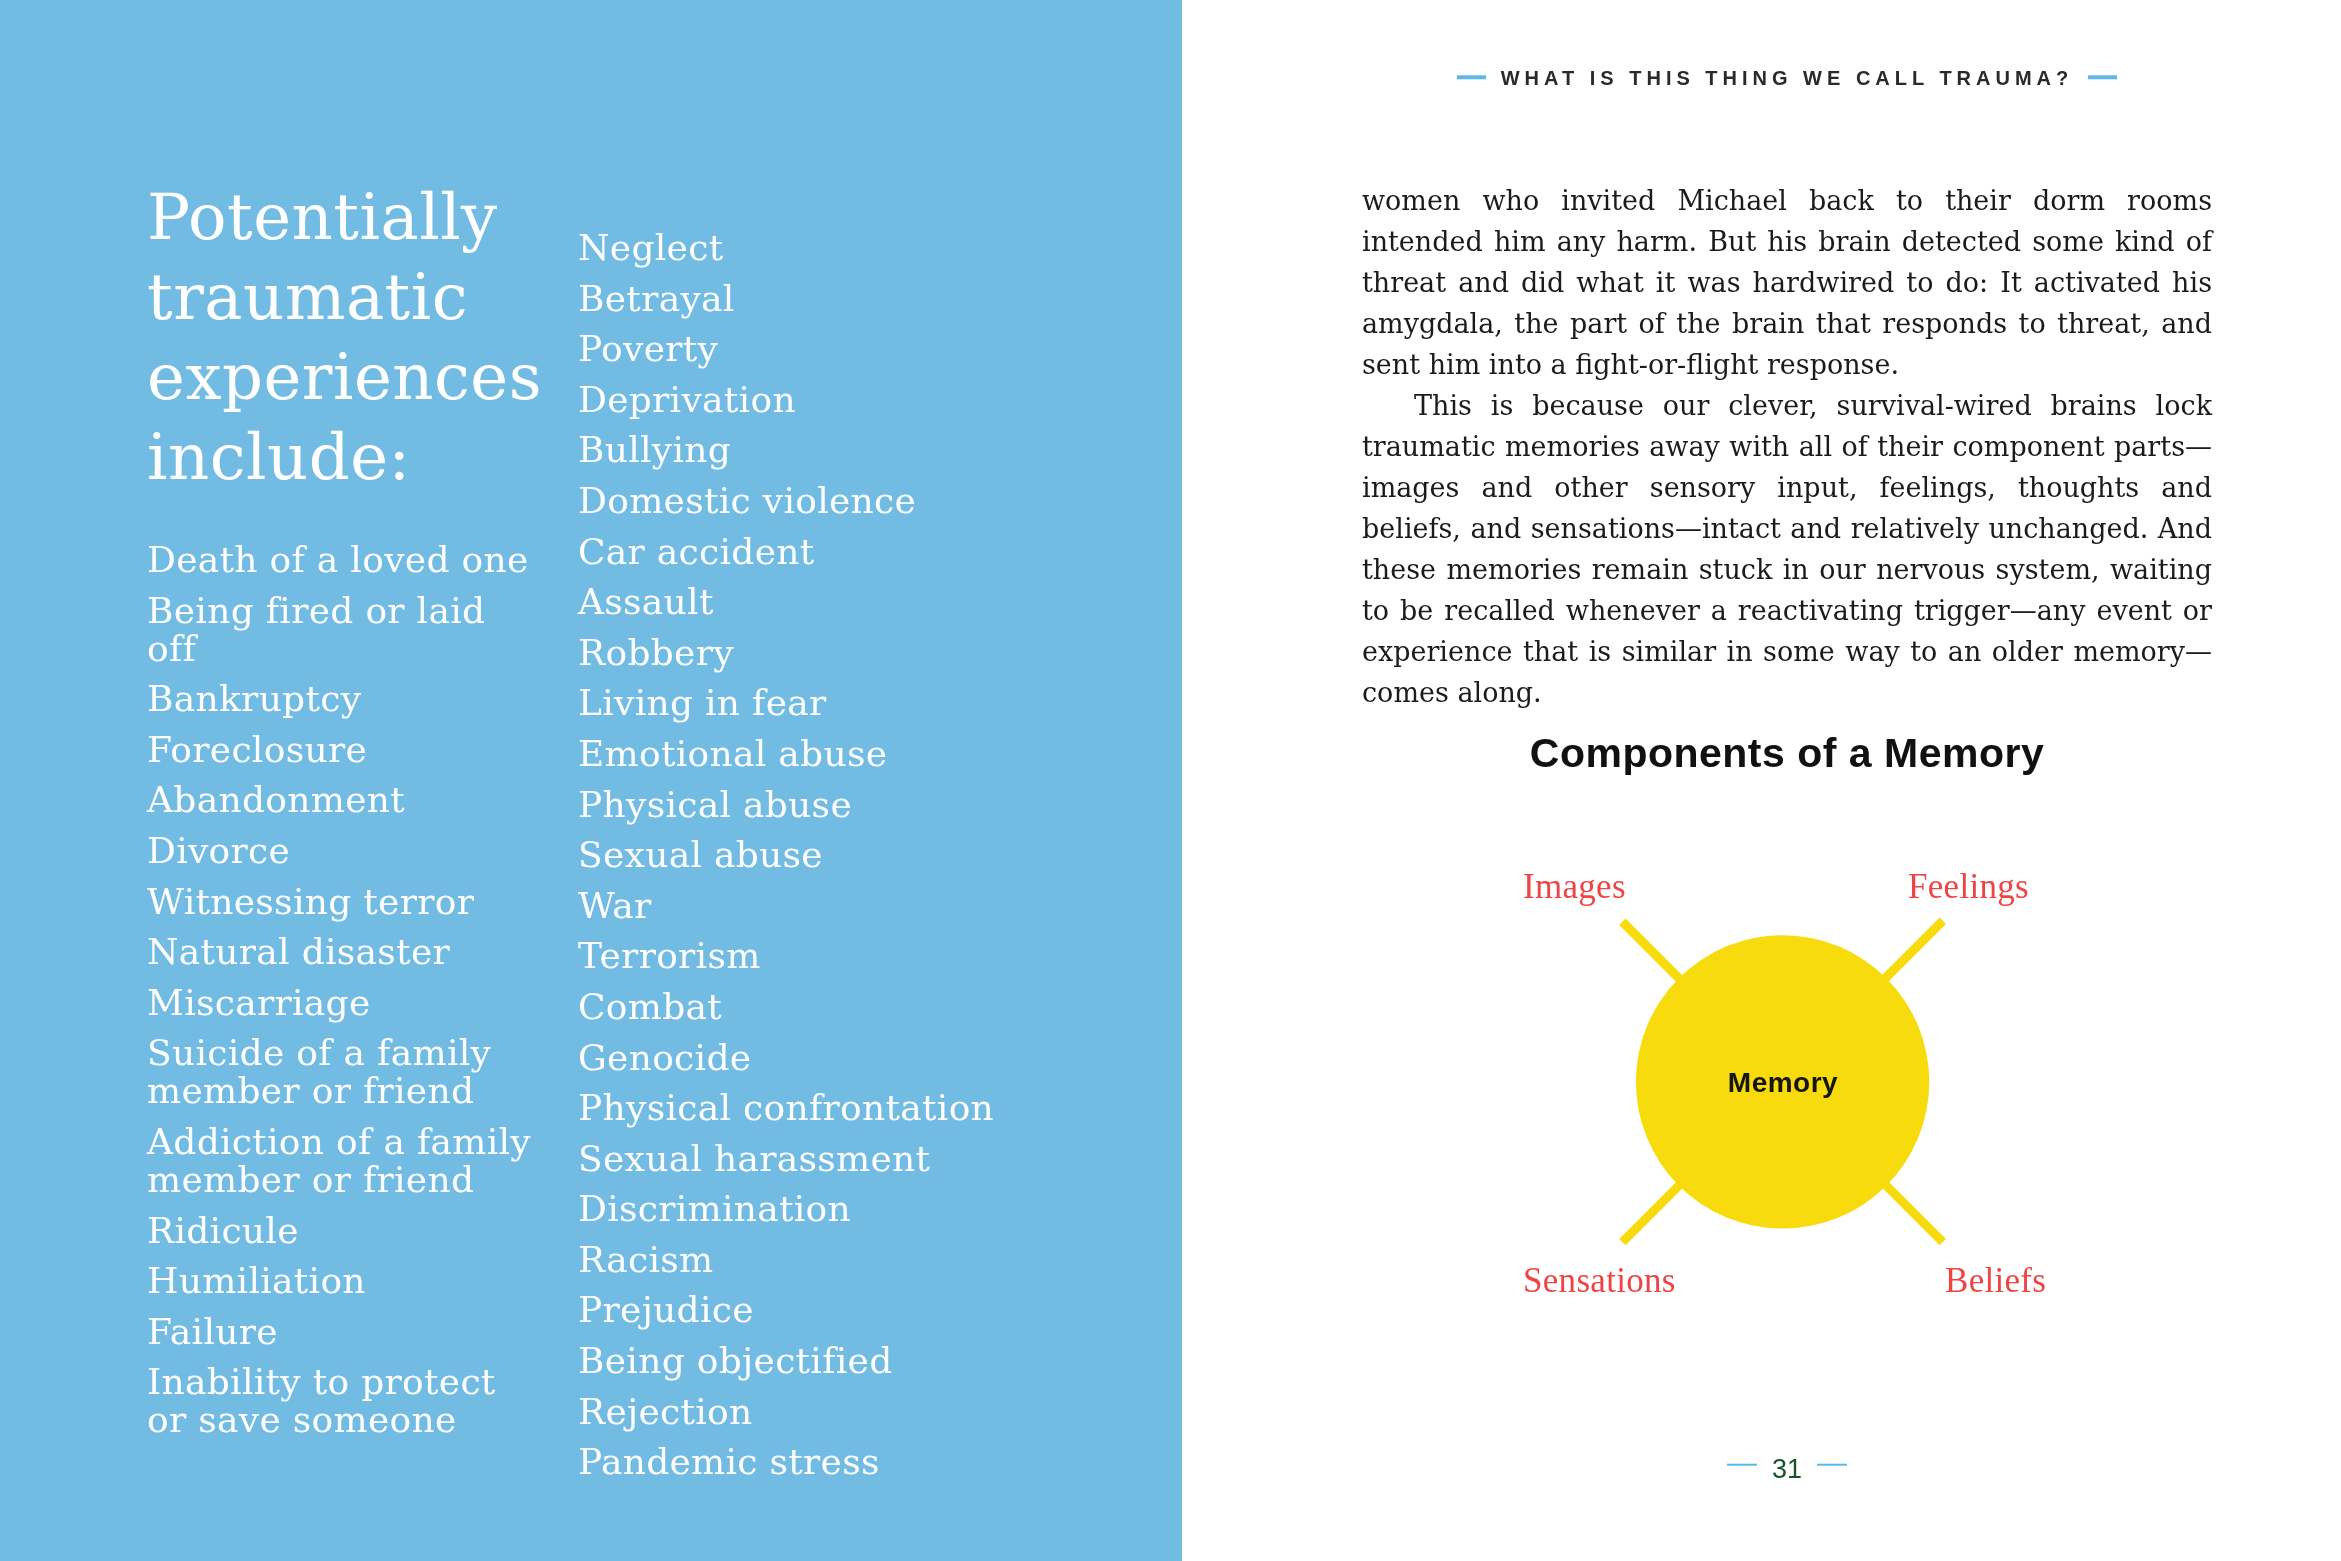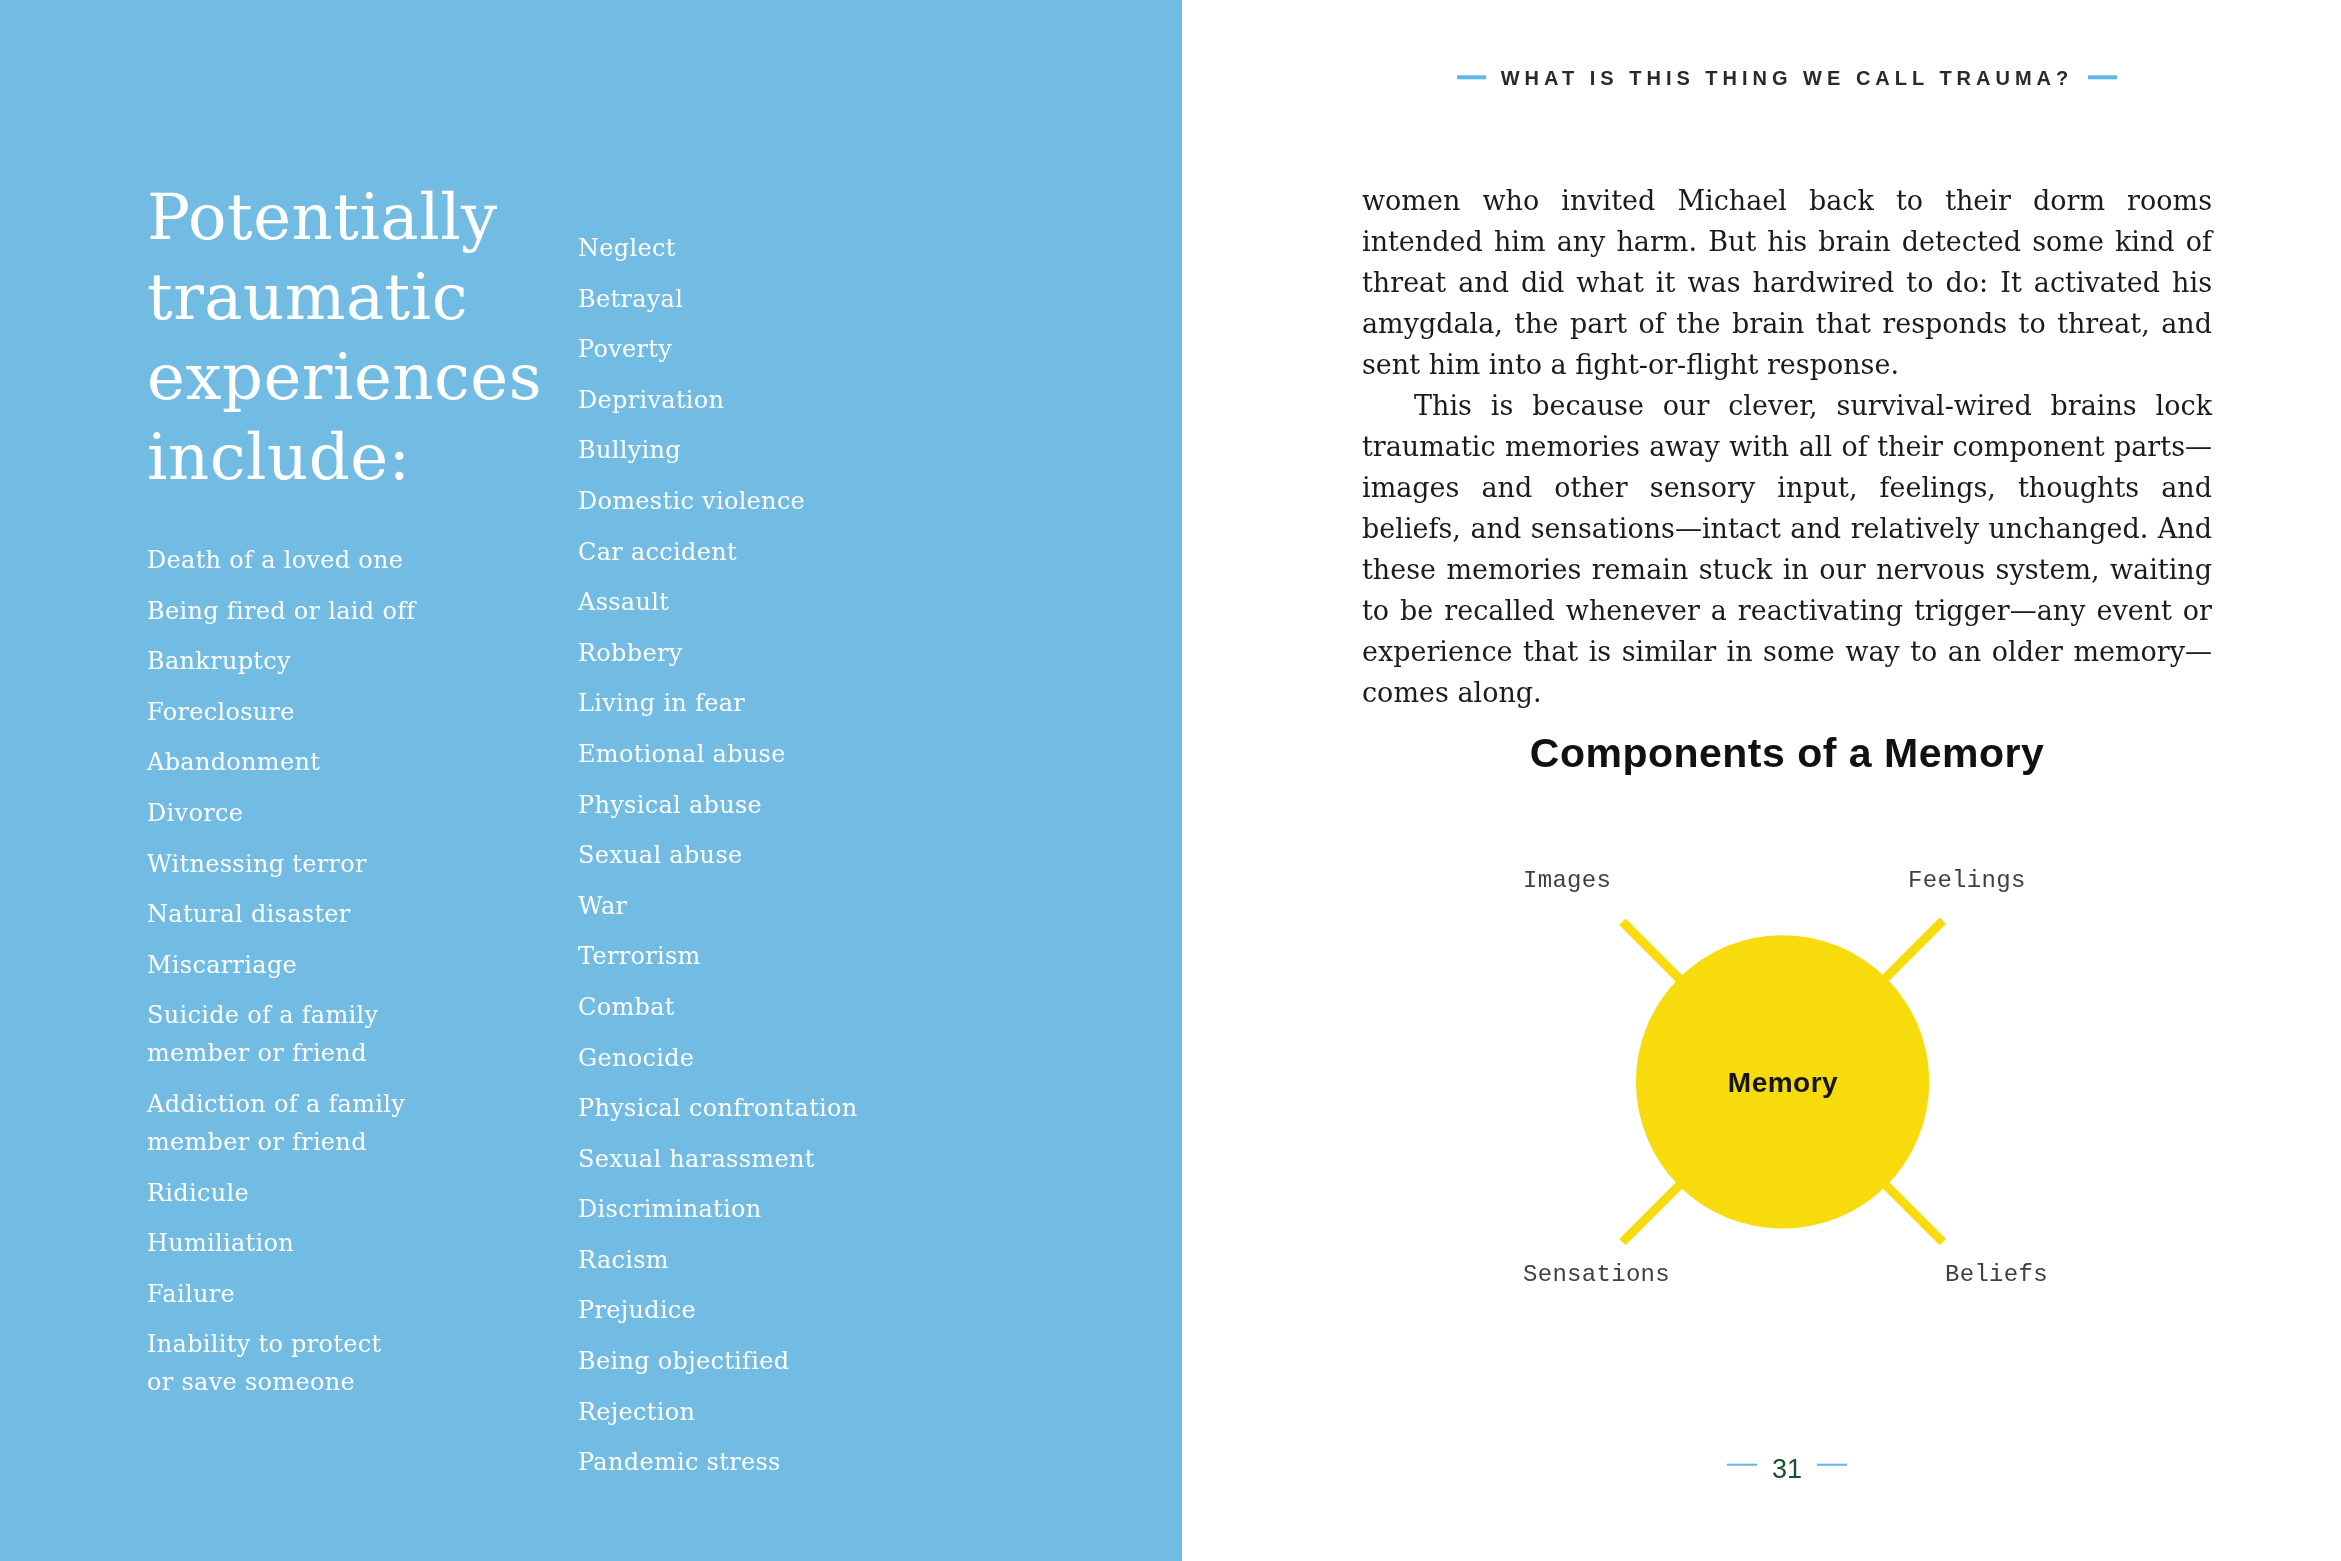--- a/index.html
+++ b/index.html
@@ -7,21 +7,21 @@
 
   
   .left-page{position:absolute;left:0;top:0;width:1182px;height:1561px;background:#72BCE4;}
   .pte-title{
     position:absolute;left:147px;top:177px;width:468px;
     font-family:"DejaVu Serif",serif;font-size:64px;line-height:80px;
     color:#ffffff;white-space:pre-line;letter-spacing:0.5px;
   }
   .trauma-col{
     position:absolute;margin:0;padding:0;list-style:none;
-    font-family:"DejaVu Serif",serif;font-size:24px;line-height:38px;
+    font-family:"DejaVu Serif",serif;font-size:36px;line-height:38px;
     color:#ffffff;letter-spacing:0.3px;
   }
   .trauma-col li{margin:0 0 12.6px 0;white-space:pre-line;}
   .col1{left:147px;top:541px;width:396px;}
   .col2{left:578px;top:229px;width:450px;}
 
   
   .right-page{position:absolute;left:1182px;top:0;width:1160px;height:1561px;background:#ffffff;}
 
   .running-header{
@@ -47,21 +47,21 @@
   }
 
   .memory-svg{position:absolute;left:1441px;top:856px;width:721px;height:477px;}
   .memory-label{
     position:absolute;left:1783px;top:1084px;transform:translate(-50%,-54%);
     font-family:"Liberation Sans",sans-serif;font-weight:bold;font-size:28px;
     color:#151515;letter-spacing:0.5px;
   }
   .component-label{
     position:absolute;
-    font-family:Liberation Mono, monospace;font-size:24px;color:#404040;
+    font-family:Liberation Serif, serif;font-size:35px;color:#ef4444;
     letter-spacing:0.3px;white-space:nowrap;
   }
   .lbl-images{left:1523px;top:867px;}
   .lbl-feelings{left:1908px;top:867px;}
   .lbl-sensations{left:1523px;top:1261px;}
   .lbl-beliefs{left:1945px;top:1261px;}
 
   .folio{
     position:absolute;left:1362px;top:1454px;width:850px;text-align:center;
     font-family:"Liberation Sans",sans-serif;font-size:27px;color:#14532d;white-space:nowrap;

